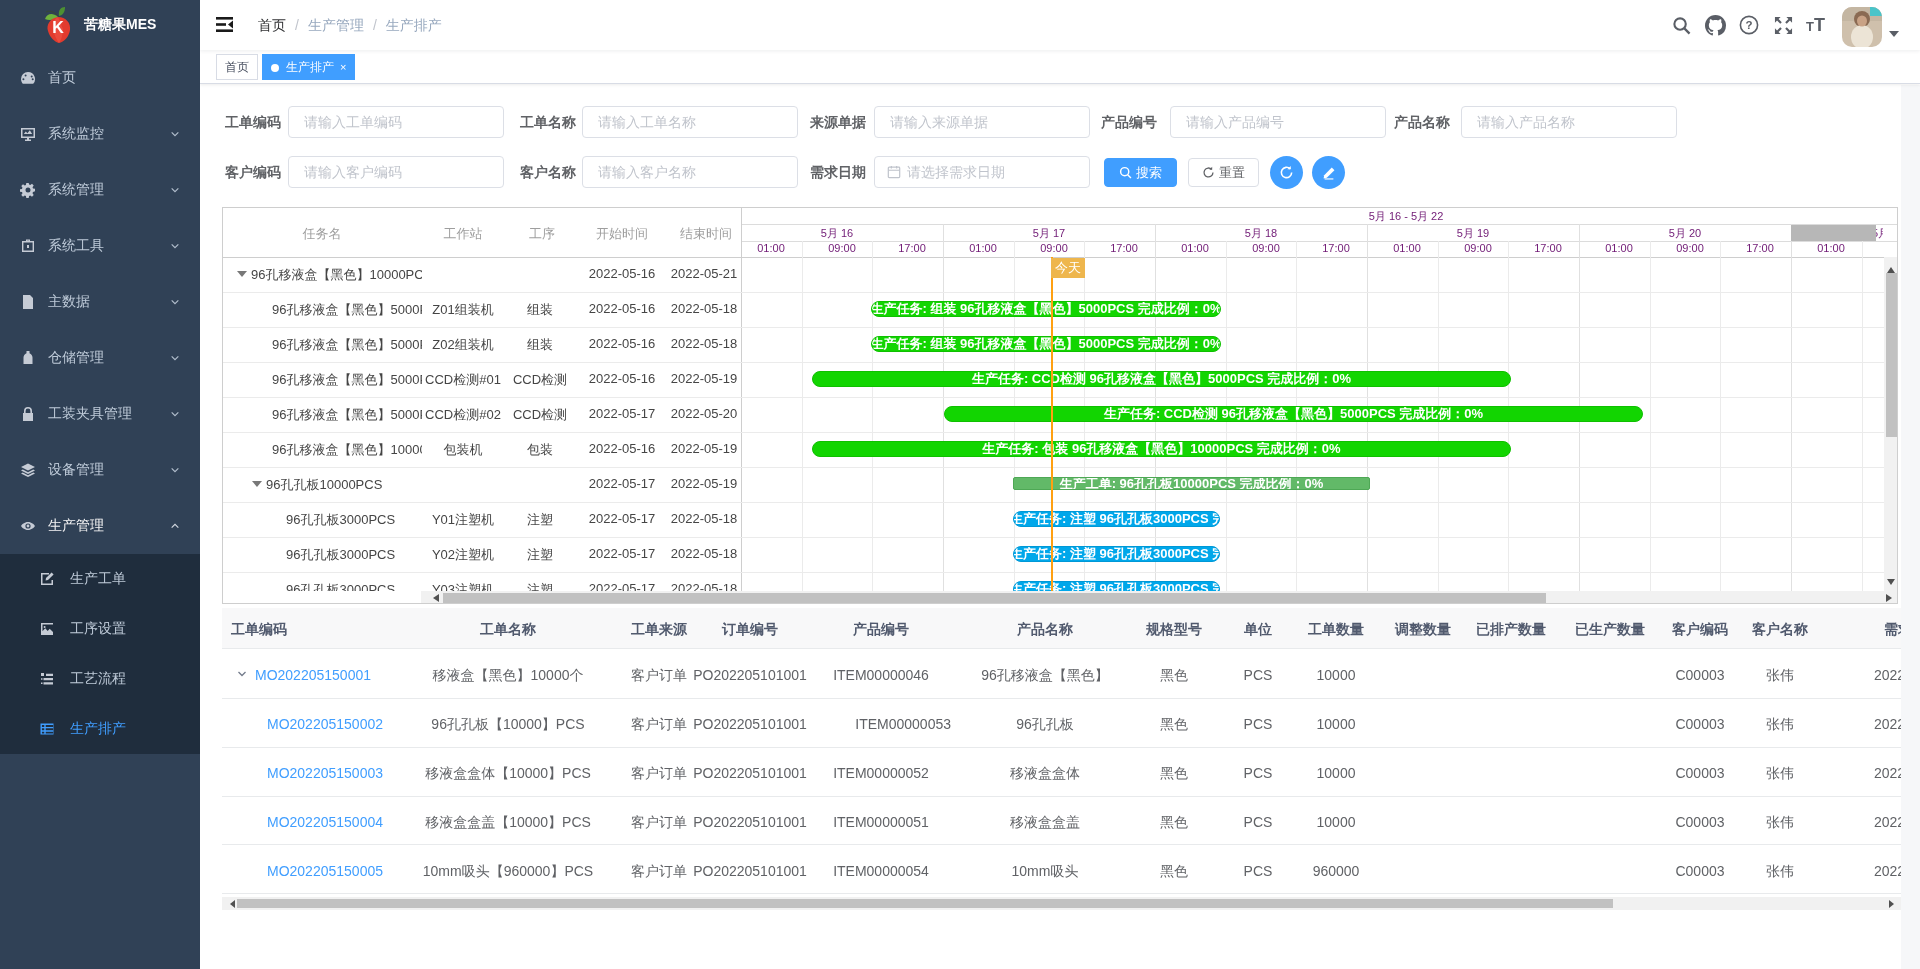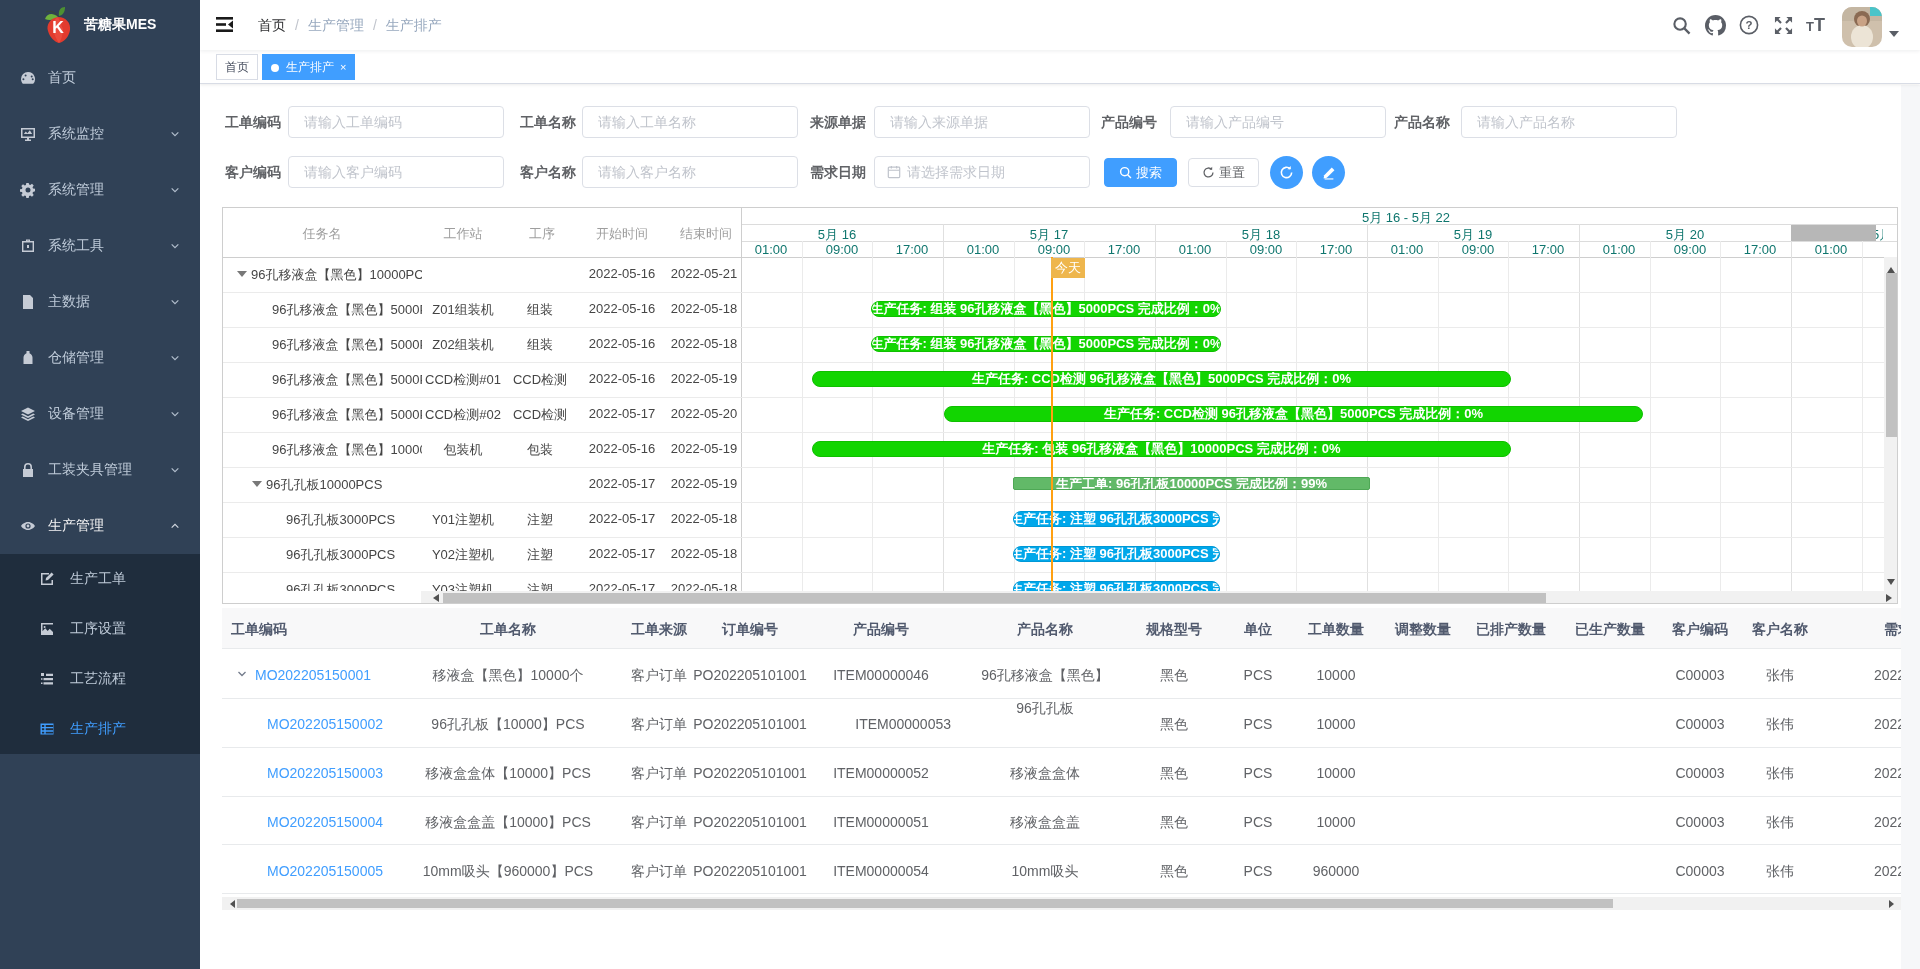--- a/index.html
+++ b/index.html
@@ -42,21 +42,21 @@
 .btn.plain{background:#fff;color:#606266;border:1px solid #dcdfe6}
 .cbtn{position:absolute;width:33px;height:33px;border-radius:50%;background:#409eff;color:#fff;
 display:flex;align-items:center;justify-content:center}
 
 .gantt{position:absolute;left:222px;top:207px;width:1676px;height:397px;border:1px solid #cecece;
 background:#fff;overflow:hidden}
 .g-hline{position:absolute;height:1px;background:#ebebeb;left:0}
 .g-vline{position:absolute;width:1px;background:#ebebeb}
 .g-cell{position:absolute;font-size:13px;color:#454545;white-space:nowrap;overflow:hidden}
 .g-head{position:absolute;font-size:13px;color:#9e9e9e;white-space:nowrap}
-.scale-t{position:absolute;font-size:13px;color:#0f766e;white-space:nowrap}
+.scale-t{position:absolute;font-size:11px;color:#701a75;white-space:nowrap}
 .bar{position:absolute;display:flex;align-items:center;justify-content:center;overflow:hidden;
 font-size:13px;font-weight:bold;color:#fff;white-space:nowrap}
 .bar.proj{background:#62b968;border-radius:2px;border:1px solid #4ea855}
 .bar.grn{background:#12d501;border-radius:9px;border:1px solid #0fc000}
 .bar.blu{background:#00a7ea;border-radius:9px;border:1px solid #0098d6;justify-content:flex-start;text-indent:-4px}
 
 .sbar{position:absolute;background:#f1f1f1}
 .thumb{position:absolute;background:#c1c1c1}
 .sarw{position:absolute;width:0;height:0}
 
@@ -125,32 +125,32 @@
       <svg class="ic" viewBox="0 0 16 16">
         <path d="M6.5 1h3v2.2c1.8.7 3 2.4 3 4.4V14h-9V7.6c0-2 1.2-3.7 3-4.4V1zm-1 7h5v1.4h-5V8z" fill="#c5cbd5"></path>
       </svg>
       <span class="txt">仓储管理</span>
       <svg class="chev" viewBox="0 0 12 12">
         <path d="M2 4l4 4 4-4" stroke="#bfcbd9" stroke-width="1.4" fill="none"></path>
       </svg>
     </div>
     <div class="mi">
       <svg class="ic" viewBox="0 0 16 16">
+        <path d="M4 7V5a4 4 0 0 1 8 0v2h1v8H3V7h1zm1.6 0h4.8V5a2.4 2.4 0 0 0-4.8 0v2z" fill="#c5cbd5"></path>
+      </svg>
+      <span class="txt">工装夹具管理</span>
+      <svg class="chev" viewBox="0 0 12 12">
+        <path d="M2 4l4 4 4-4" stroke="#bfcbd9" stroke-width="1.4" fill="none"></path>
+      </svg>
+    </div>
+    <div class="mi">
+      <svg class="ic" viewBox="0 0 16 16">
         <path d="M8 1.5 15 5 8 8.5 1 5l7-3.5zM2.8 7.6 8 10.2l5.2-2.6L15 8.5 8 12 1 8.5l1.8-.9zm0 3L8 13.2l5.2-2.6 1.8.9L8 15l-7-3.5 1.8-.9z" fill="#c5cbd5"></path>
       </svg>
       <span class="txt">设备管理</span>
-      <svg class="chev" viewBox="0 0 12 12">
-        <path d="M2 4l4 4 4-4" stroke="#bfcbd9" stroke-width="1.4" fill="none"></path>
-      </svg>
-    </div>
-    <div class="mi">
-      <svg class="ic" viewBox="0 0 16 16">
-        <path d="M4 7V5a4 4 0 0 1 8 0v2h1v8H3V7h1zm1.6 0h4.8V5a2.4 2.4 0 0 0-4.8 0v2z" fill="#c5cbd5"></path>
-      </svg>
-      <span class="txt">工装夹具管理</span>
       <svg class="chev" viewBox="0 0 12 12">
         <path d="M2 4l4 4 4-4" stroke="#bfcbd9" stroke-width="1.4" fill="none"></path>
       </svg>
     </div>
     <div class="mi" style="color:#f4f4f5">
       <svg class="ic" viewBox="0 0 16 16">
         <path d="M8 4C4.5 4 1.8 6.6 1 8c.8 1.4 3.5 4 7 4s6.2-2.6 7-4c-.8-1.4-3.5-4-7-4zm0 6.6A2.6 2.6 0 1 1 8 5.4a2.6 2.6 0 0 1 0 5.2z" fill="#c5cbd5"></path>
         <circle cx="8" cy="8" r="1.4" fill="#c5cbd5"></circle>
       </svg>
       <span class="txt">生产管理</span>
@@ -388,21 +388,21 @@
     <div class="g-cell" style="left:63px;top:372.5px;width:136px">96孔孔板3000PCS</div>
     <div class="g-cell" style="left:199px;top:372.5px;width:82px;text-align:center">Y03注塑机</div>
     <div class="g-cell" style="left:281px;top:372.5px;width:72px;text-align:center">注塑</div>
     <div class="g-cell" style="left:350px;top:372.5px;width:98px;text-align:center">2022-05-17</div>
     <div class="g-cell" style="left:446px;top:372.5px;width:70px;text-align:center">2022-05-18</div>
     <div class="bar grn" style="left:648px;top:93px;width:350px;height:16px">生产任务: 组装 96孔移液盒【黑色】5000PCS 完成比例：0%</div>
     <div class="bar grn" style="left:648px;top:128px;width:350px;height:16px">生产任务: 组装 96孔移液盒【黑色】5000PCS 完成比例：0%</div>
     <div class="bar grn" style="left:589px;top:163px;width:699px;height:16px">生产任务: CCD检测 96孔移液盒【黑色】5000PCS 完成比例：0%</div>
     <div class="bar grn" style="left:721px;top:198px;width:699px;height:16px">生产任务: CCD检测 96孔移液盒【黑色】5000PCS 完成比例：0%</div>
     <div class="bar grn" style="left:589px;top:233px;width:699px;height:16px">生产任务: 包装 96孔移液盒【黑色】10000PCS 完成比例：0%</div>
-    <div class="bar proj" style="left:790px;top:269px;width:357px;height:13px">生产工单: 96孔孔板10000PCS 完成比例：99%</div>
+    <div class="bar proj" style="left:790px;top:269px;width:357px;height:13px">生产工单: 96孔孔板10000PCS 完成比例：0%</div>
     <div class="bar blu" style="left:790px;top:303px;width:207px;height:16px">生产任务: 注塑 96孔孔板3000PCS 完成比例：0%</div>
     <div class="bar blu" style="left:790px;top:338px;width:207px;height:16px">生产任务: 注塑 96孔孔板3000PCS 完成比例：0%</div>
     <div class="bar blu" style="left:790px;top:373px;width:207px;height:16px">生产任务: 注塑 96孔孔板3000PCS 完成比例：0%</div>
     <div class="abs" style="left:828px;top:49px;width:2px;height:334px;background:#ffa011;z-index:5"></div>
     <div class="abs" style="left:828px;top:50px;width:34px;height:20px;background:#eeb64d;color:#fff;font-size:13px;text-align:center;line-height:20px;z-index:6">今天</div>
     <div class="sbar" style="left:1661px;top:49px;width:15px;height:334px"></div>
     <div class="sarw" style="left:1664px;top:55px;border:4.5px solid transparent;border-bottom:6px solid #505050"></div>
     <div class="sarw" style="left:1664px;top:371px;border:4.5px solid transparent;border-top:6px solid #505050"></div>
     <div class="thumb" style="left:1663px;top:65px;width:11px;height:164px"></div>
     <div class="abs" style="left:0;top:383px;width:1676px;height:14px;background:#fff"></div>
@@ -447,21 +447,21 @@
     <div class="td" style="left:1218px;top:63px;width:80px;text-align:center">PCS</div>
     <div class="td" style="left:1286px;top:63px;width:100px;text-align:center">10000</div>
     <div class="td" style="left:1650px;top:63px;width:100px;text-align:center">C00003</div>
     <div class="td" style="left:1730px;top:63px;width:100px;text-align:center">张伟</div>
     <div class="td" style="left:1874px;top:63px">2022-0</div>
     <div class="td lnk" style="left:267px;top:112px">MO202205150002</div>
     <div class="td" style="left:388px;top:112px;width:240px;text-align:center">96孔孔板【10000】PCS</div>
     <div class="td" style="left:599px;top:112px;width:120px;text-align:center">客户订单</div>
     <div class="td" style="left:680px;top:112px;width:140px;text-align:center">PO202205101001</div>
     <div class="td" style="left:811px;top:112px;width:140px;text-align:right">ITEM00000053</div>
-    <div class="td" style="left:945px;top:96px;width:200px;text-align:center">96孔孔板</div>
+    <div class="td" style="left:945px;top:112px;width:200px;text-align:center">96孔孔板</div>
     <div class="td" style="left:1124px;top:112px;width:100px;text-align:center">黑色</div>
     <div class="td" style="left:1218px;top:112px;width:80px;text-align:center">PCS</div>
     <div class="td" style="left:1286px;top:112px;width:100px;text-align:center">10000</div>
     <div class="td" style="left:1650px;top:112px;width:100px;text-align:center">C00003</div>
     <div class="td" style="left:1730px;top:112px;width:100px;text-align:center">张伟</div>
     <div class="td" style="left:1874px;top:112px">2022-0</div>
     <div class="td lnk" style="left:267px;top:161px">MO202205150003</div>
     <div class="td" style="left:388px;top:161px;width:240px;text-align:center">移液盒盒体【10000】PCS</div>
     <div class="td" style="left:599px;top:161px;width:120px;text-align:center">客户订单</div>
     <div class="td" style="left:680px;top:161px;width:140px;text-align:center">PO202205101001</div>

